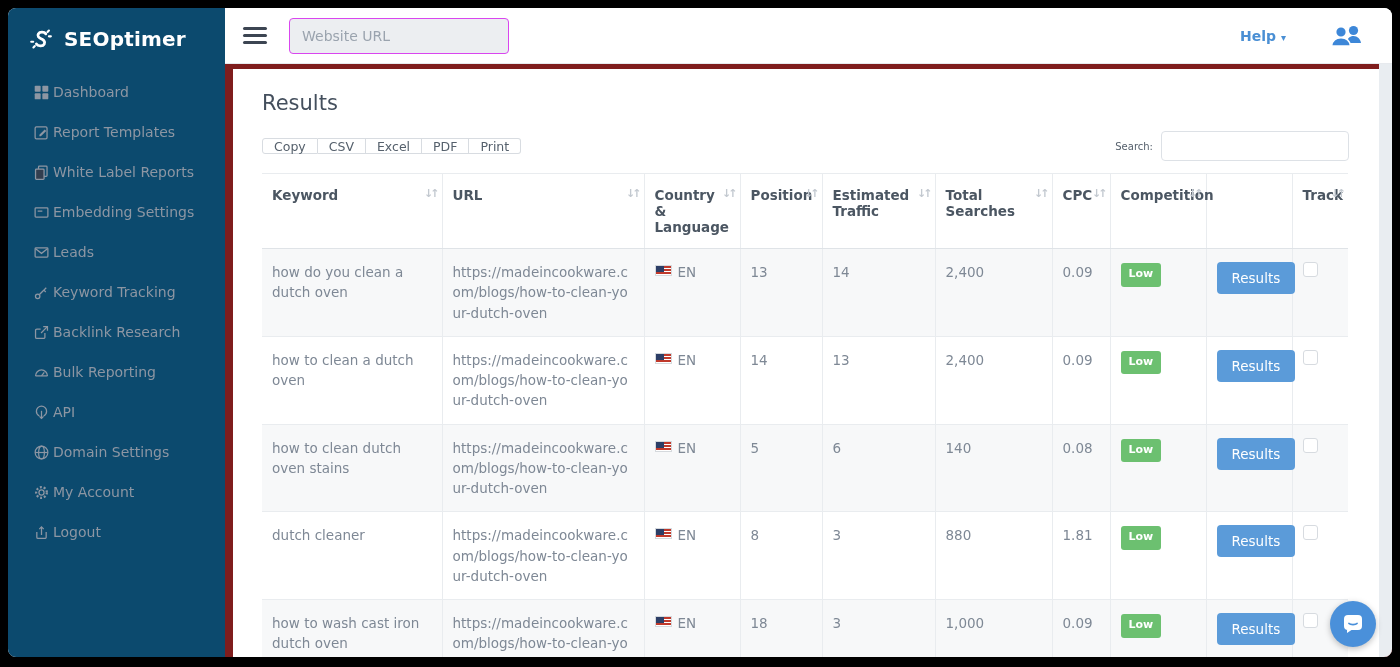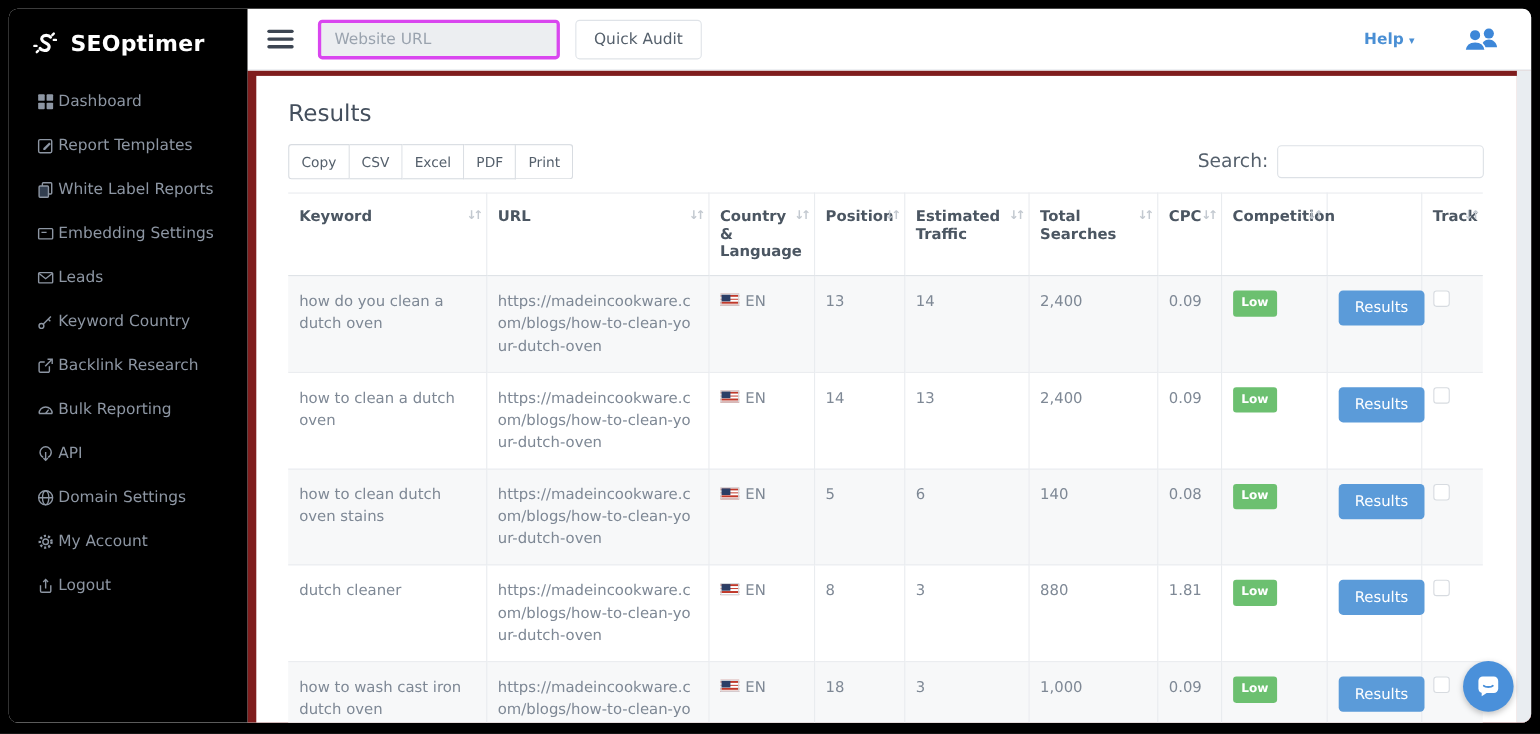--- a/index.html
+++ b/index.html
@@ -1,54 +1,54 @@
 <!DOCTYPE html>
 <html><head>
 <meta charset="utf-8">
 <style>
   * { box-sizing: border-box; margin: 0; padding: 0; }
   html,body { width:1400px; height:667px; background:#000; font-family:"DejaVu Sans","Liberation Sans",sans-serif; }
   .frame { position:absolute; left:8px; top:8px; width:1384px; height:649px; background:#fff; border-radius:8px; overflow:hidden; }
 
   
-  .sidebar { position:absolute; left:0; top:0; bottom:0; width:217px; background:#000000; color:#8d96a3; z-index:3; }
+  .sidebar { position:absolute; left:0; top:0; bottom:0; width:217px; background:#0c4a6e; color:#8d96a3; z-index:3; }
   .logo { display:flex; align-items:center; gap:10px; padding:14px 18px 10px 20px; height:58px; }
   .logo-text { color:#fff; font-size:20px; font-weight:bold; letter-spacing:.2px; }
   .nav { margin-top:6px; }
   .nav-item { display:flex; align-items:center; gap:3px; padding:11px 18px 11px 21px; font-size:14px; cursor:pointer; border-left:3px solid transparent; }
   .nav-item .ic { width:18px; height:18px; flex:0 0 18px; display:flex; align-items:center; justify-content:center; color:#8d96a3; }
   .nav-item.active { color:#fff; border-left:3px solid #fff; padding-left:18px; }
   .nav-item.active .ic { color:#fff; }
 
   
   .topbar { position:absolute; left:217px; top:0; right:0; height:56px; background:#fff; border-bottom:1px solid #e7eaee; display:flex; align-items:center; z-index:2; }
   .hamburger { width:24px; margin-left:18px; cursor:pointer; }
   .hamburger span { display:block; height:3px; background:#3c4552; border-radius:2px; margin:4px 0; }
-  .url-input { margin-left:22px; width:220px; height:36px; background:#eceef1; border:3px solid #d946ef; border-radius:4px; padding:0 12px; font-size:14px; color:#55606c; font-family:inherit; }
+  .url-input { margin-left:22px; width:220px; height:36px; background:#eceef1; border:1px solid #d946ef; border-radius:4px; padding:0 12px; font-size:14px; color:#55606c; font-family:inherit; }
   .url-input::placeholder { color:#9aa3ae; }
   .quick-audit { margin-left:14px; height:36px; padding:0 16px; background:#fff; border:1px solid #dfe3e8; border-radius:4px; font-size:14px; color:#55606c; font-family:inherit; cursor:pointer; }
   .topbar-right { margin-left:auto; display:flex; align-items:center; gap:42px; padding-right:28px; }
   .help-link { color:#4a8fd4; font-weight:bold; font-size:14px; cursor:pointer; }
   .help-link .caret { font-size:10px; }
   .users-icon { cursor:pointer; display:flex; }
 
   
   .content { position:absolute; left:217px; top:56px; right:0; bottom:0; background:#7f1d1d; }
   .scroll-strip { position:absolute; right:0; top:0; bottom:0; width:13px; background:#e9edf1; }
   .panel { position:absolute; left:8px; top:5px; right:13px; bottom:0; background:#fff; overflow:hidden; padding:22px 30px 0 29px; }
 
   .page-title { font-size:21px; color:#444f5d; font-weight:normal; margin-bottom:16px; }
 
   .table-controls { display:flex; align-items:center; margin-bottom:12px; }
   .btn-group { display:flex; }
-  .btn-group .exp-btn { height:32px; padding:0 11px; background:#fff; border:1px solid #d8dce1; border-left-width:0; color:#55606c; font-size:12.5px; font-family:inherit; cursor:pointer; }
+  .btn-group .exp-btn { height:16px; padding:0 11px; background:#fff; border:1px solid #d8dce1; border-left-width:0; color:#55606c; font-size:12.5px; font-family:inherit; cursor:pointer; }
   .btn-group .exp-btn:first-child { border-left-width:1px; border-radius:3px 0 0 3px; }
   .btn-group .exp-btn:last-child { border-radius:0 3px 3px 0; }
   .search-box { margin-left:auto; display:flex; align-items:center; gap:8px; }
-  .search-label { font-size:17px; color:#55606c; }
+  .search-label { font-size:10px; color:#55606c; }
   .search-input { width:188px; height:30px; border:1px solid #dde1e6; border-radius:4px; padding:0 8px; font-family:inherit; font-size:13px; color:#55606c; }
 
   
   table { border-collapse:collapse; table-layout:fixed; width:1086px; font-size:13.5px; }
   thead th { text-align:left; vertical-align:top; font-size:13.5px; font-weight:bold; color:#4b5662; padding:13px 22px 13px 10px; border-top:1px solid #e9ecef; border-bottom:1px solid #dfe3e7; border-right:1px solid #e9ecef; position:relative; cursor:pointer; }
   thead th:last-child { border-right:none; }
   .sort-ic { position:absolute; right:5px; top:13px; color:#c3c9d0; font-size:11px; letter-spacing:-3px; }
   tbody td { vertical-align:top; color:#7e8895; padding:13px 10px; border-bottom:1px solid #e9ecef; border-right:1px solid #e9ecef; line-height:1.5; }
   tbody td:last-child { border-right:none; }
   tbody tr:nth-child(odd) { background:#f7f8f9; }
@@ -140,21 +140,21 @@
 
 
       <div class="nav-item">
         <span class="ic">
             <svg width="17" height="17" viewBox="0 0 20 20" fill="none" stroke="currentColor" stroke-width="1.5">
               <circle cx="5.5" cy="14.5" r="2.6"></circle>
               <line x1="7.6" y1="12.4" x2="15.6" y2="4.4"></line>
               <line x1="12.8" y1="7.2" x2="15" y2="9.4"></line>
             </svg>
           </span>
-        <span>Keyword Country</span>
+        <span>Keyword Tracking</span>
       </div>
 
       <div class="nav-item">
         <span class="ic">
             <svg width="17" height="17" viewBox="0 0 20 20" fill="none" stroke="currentColor" stroke-width="1.5">
               <path d="M14 10.5v5a1.5 1.5 0 0 1-1.5 1.5h-8A1.5 1.5 0 0 1 3 15.5v-8A1.5 1.5 0 0 1 4.5 6H9"></path>
               <path d="M12 3h5v5"></path>
               <line x1="9.5" y1="10.5" x2="16.6" y2="3.4"></line>
             </svg>
           </span>
@@ -218,21 +218,20 @@
     </div>
   </div>
 
   <div class="topbar">
     <div class="hamburger">
         <span></span>
         <span></span>
         <span></span>
       </div>
     <input class="url-input" type="text" placeholder="Website URL" style="">
-    <button class="quick-audit">Quick Audit</button>
     <div class="topbar-right">
       <span class="help-link"><span>Help</span> <span class="caret">▾</span></span>
       <span class="users-icon">
         <svg width="36" height="26" viewBox="0 0 36 26" fill="#3d87d8">
           <circle cx="25.5" cy="7.5" r="4.6"></circle>
           <path d="M18.5 20c.6-4.4 3.4-7 7-7 3.9 0 6.9 2.9 7.5 7z"></path>
           <circle cx="13" cy="9" r="5.4" stroke="#fff" stroke-width="1.6"></circle>
           <path d="M3.5 23c.7-5.2 4.2-8.2 9.5-8.2s8.8 3 9.5 8.2z" stroke="#fff" stroke-width="1.6"></path>
         </svg>
       </span>

